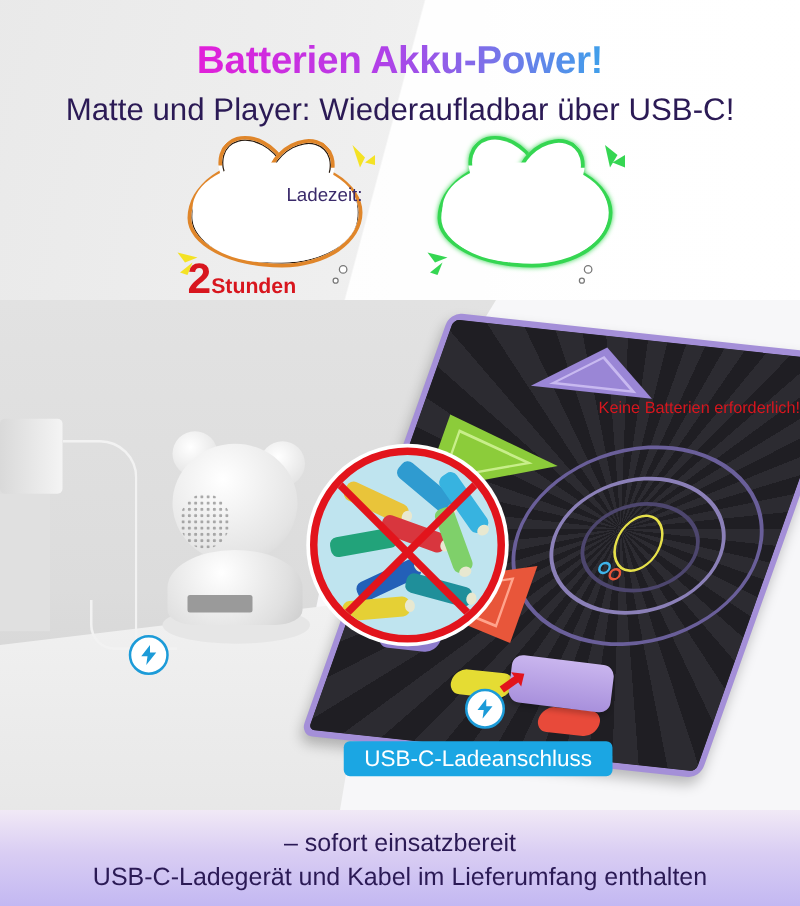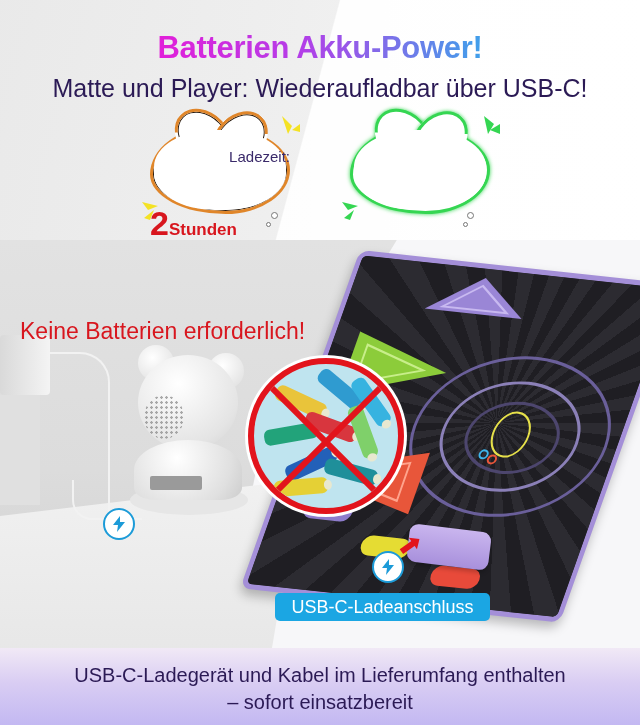--- a/index.html
+++ b/index.html
@@ -34,22 +34,22 @@
   .cloud-shape::after { width: 56px; height: 42px; top: -14px; right: 16px; border-bottom-color: transparent !important; border-left-color: transparent !important; transform: rotate(-45deg); }
   .cloud-inner { position: absolute; inset: 4px; background: #fff; border-radius: 46%; z-index: 2; }
   .cloud-label { position: absolute; top: 22px; width: 100%; text-align: right; font-size: 15px; color: #3a2a6a; z-index: 3; }
   .cloud-value { position: absolute; top: 42px; width: 100%; text-align: left; z-index: 3; font-weight: bold; margin-top: 36px; }
   .cloud-value .num { font-size: 34px; }
   .cloud-value .unit { font-size: 17px; }
   .cloud-orange .cloud-value { color: #d8161e; }
   .cloud-green .cloud-value { color: #23a35a; }
   .bubble { position: absolute; border-radius: 50%; border: 1.5px solid #777; background: #fff; }
 
-  .no-batteries-text { position: absolute; top: 318px; left: 0; width: 640px; text-align: left;
-    font-size: 23px; color: #d8161e; padding-left: 20px; }
+  .no-batteries-text { position: absolute; top: 318px; left: 0; width: 640px; text-align: right;
+    font-size: 13px; color: #d8161e; padding-left: 20px; }
 
   .battery-circle { position: absolute; left: 248px; top: 358px; width: 156px; height: 156px; border-radius: 50%;
     border: 6px solid #e2141c; background: #bfe4ef; overflow: hidden; box-shadow: 0 0 0 3px #fff; }
   .battery { position: absolute; width: 54px; height: 16px; border-radius: 6px; }
   .battery::after { content: ""; position: absolute; right: -4px; top: 3px; width: 8px; height: 10px; border-radius: 50%; background: #e8e8d0; }
   .slash { position: absolute; left: 50%; top: -10px; width: 6px; height: 176px; background: #e2141c; transform-origin: center; }
 
   .bear { position: absolute; left: 130px; top: 345px; width: 120px; height: 170px; }
   .bear-head { position: absolute; left: 8px; top: 10px; width: 100px; height: 95px; border-radius: 50%;
     background: radial-gradient(circle at 40% 30%, #fff, #e4e4e4 70%, #cfcfcf); }
@@ -205,15 +205,15 @@
   <div class="battery" style="left:30px; top:92px; background:#2360b8; transform:rotate(-25deg);"></div>
   <div class="battery" style="left:70px; top:100px; background:#1f8f9a; transform:rotate(15deg);"></div>
   <div class="battery" style="left:90px; top:30px; background:#37b3e0; transform:rotate(55deg);"></div>
   <div class="battery" style="left:20px; top:115px; background:#e5d035; transform:rotate(-5deg);"></div>
   <div class="slash" style="transform:translateX(-50%) rotate(45deg);"></div>
   <div class="slash" style="transform:translateX(-50%) rotate(-45deg);"></div>
 </div>
 
 <div class="bottom-banner"></div>
 <div class="bottom-text">
+  <div>– sofort einsatzbereit</div>
   <div>USB-C-Ladegerät und Kabel im Lieferumfang enthalten</div>
-  <div>– sofort einsatzbereit</div>
 </div>
 
 </body></html>

